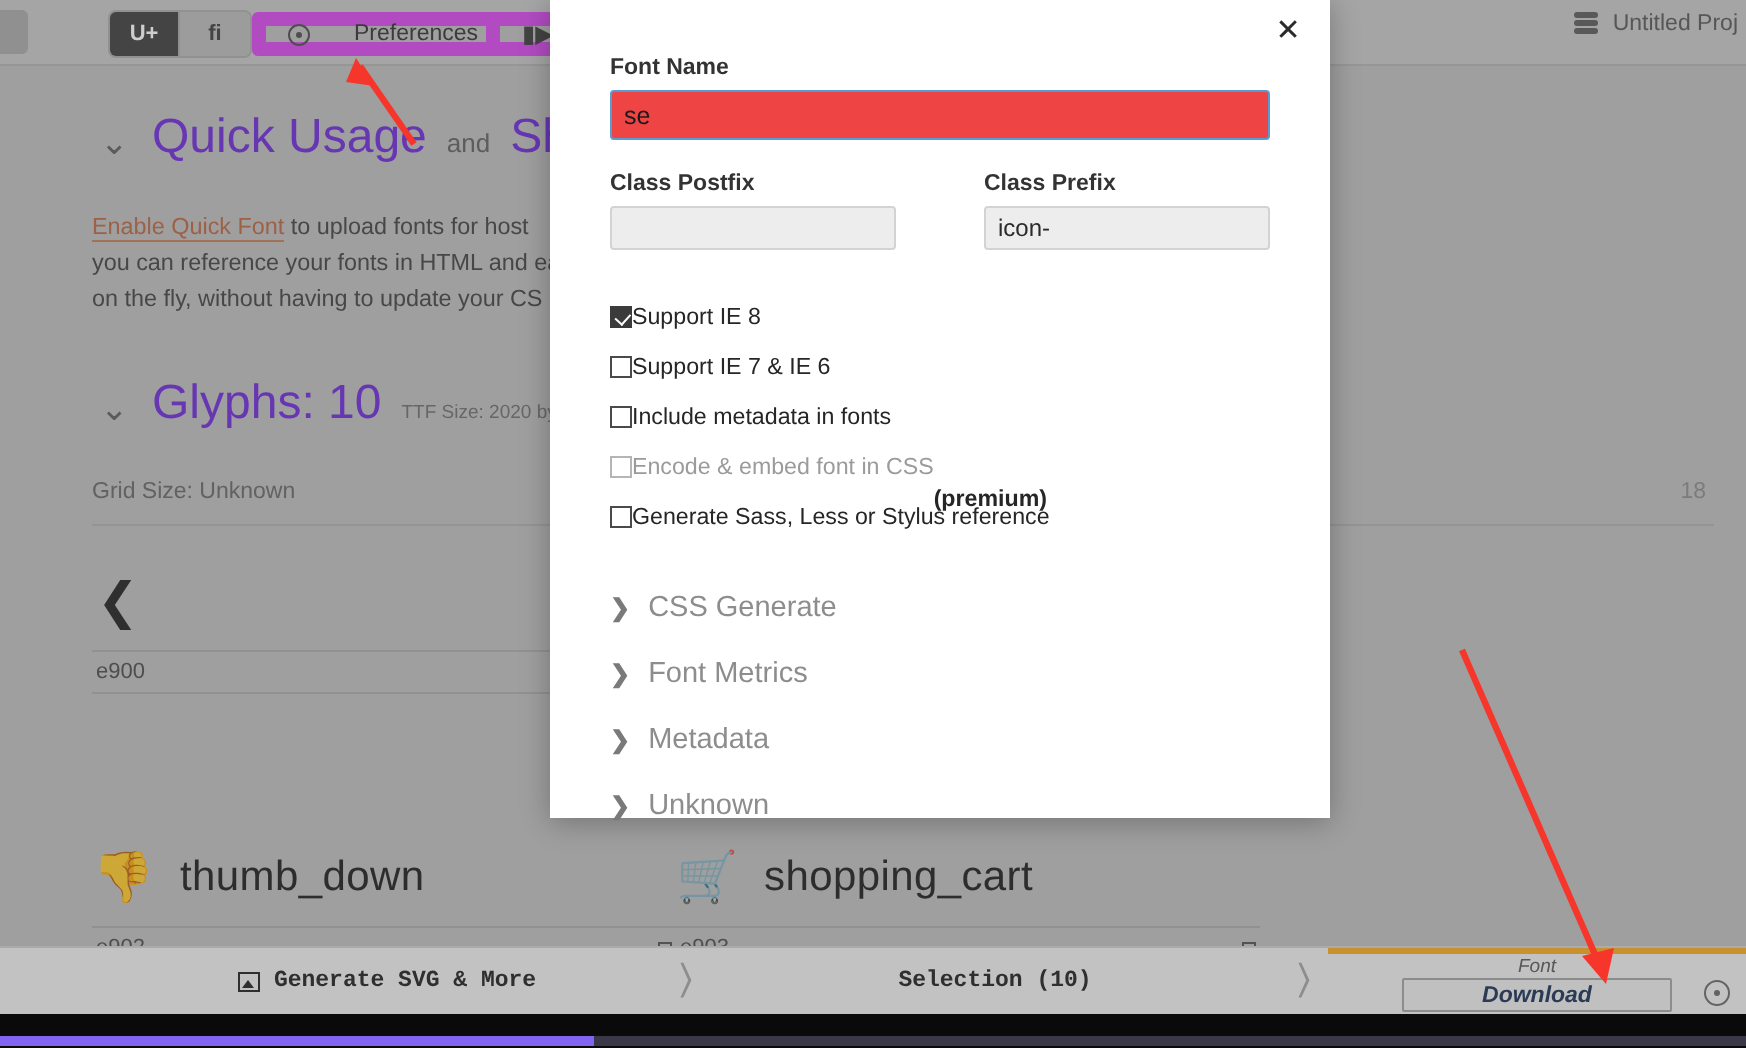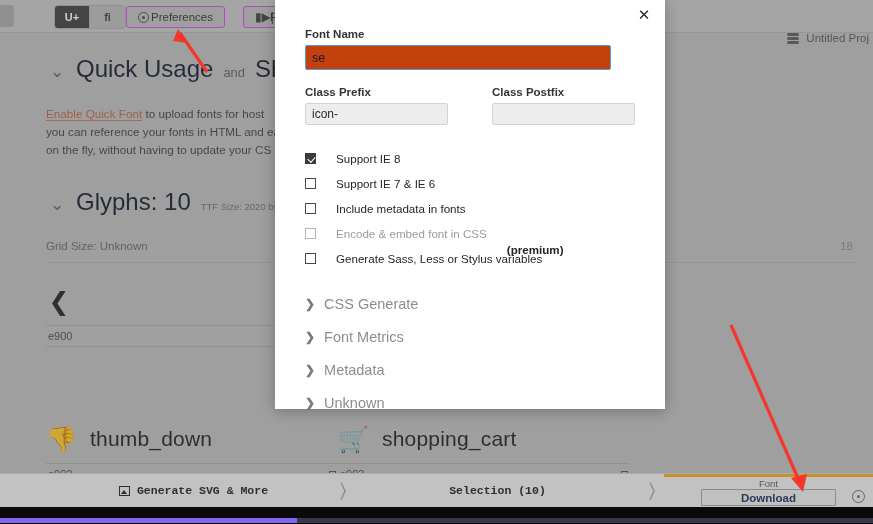--- a/index.html
+++ b/index.html
@@ -53,24 +53,24 @@
     font-size: 11px; font-weight: bold;
     background: #b9b9b9; color: #3b3b3b;
     border-right: 1px solid #a9a9a9;
   }
   .seg-item:last-child { border-right: none; }
   .seg-item.dark { background: #3b3b3b; color: #ffffff; }
 
   .tbbtn {
     position: absolute; top: 6px;
     height: 22px;
-    display: flex; align-items: center; gap: 2px;
+    display: flex; align-items: center; gap: 22px;
     padding: 0 11px;
     background: #bdbdbd;
-    border: 1px solid #d946ef;
+    border: 7px solid #d946ef;
     border-radius: 3px;
     font-size: 11.5px; color: #2e2e2e;
     white-space: nowrap;
   }
   .gear-ico {
     width: 11px; height: 11px; flex: 0 0 11px;
     border: 1.6px solid #4a4a4a;
     border-radius: 50%;
     position: relative;
   }
@@ -82,22 +82,22 @@
     background: #4a4a4a; border-radius: 50%;
   }
   .skip-ico {
     width: 13px; height: 11px;
     display: flex; align-items: center;
     font-size: 12px; color: #3a3a3a; line-height: 1;
   }
   .proj-right {
     position: absolute; right: 4px; top: 6px;
     height: 22px;
-    display: flex; align-items: flex-end; gap: 7px;
-    font-size: 11.5px; color: #555; margin-top: 16px;
+    display: flex; align-items: flex-start; gap: 7px;
+    font-size: 11.5px; color: #555;
   }
   .stack-ico {
     width: 12px; height: 11px; position: relative;
   }
   .stack-ico i {
     position: absolute; left: 0; width: 12px; height: 3px;
     background: #5a5a5a; border-radius: 1.5px; display: block;
   }
   .stack-ico i:nth-child(1) { top: 0; }
   .stack-ico i:nth-child(2) { top: 4px; }
@@ -115,21 +115,21 @@
     display: flex; align-items: baseline; gap: 10px;
     padding: 0 0 0 46px;
     color: #5c5c5c;
   }
   .chev-d {
     position: absolute; left: 50px;
     font-size: 17px; color: #5c5c5c;
     line-height: 1;
   }
   .sec-title {
-    font-size: 24px; font-weight: normal; color: #0f172a;
+    font-size: 24px; font-weight: normal; color: #6d28d9;
   }
   .sec-sub {
     font-size: 13px; color: #5f5f5f;
   }
   .sec-note {
     font-size: 9.5px; color: #6d6d6d;
   }
 
   .para {
     position: absolute;
@@ -200,24 +200,24 @@
     font-size: 15px; color: #2b2b2b;
     background: none; border: none; cursor: pointer;
     font-family: "Liberation Sans", sans-serif;
   }
   .m-body { padding: 28px 30px 0 30px; }
   .fld-label {
     font-size: 11.5px; font-weight: bold; color: #333;
     margin-bottom: 5px;
   }
   .inp-main {
-    width: 306px; height: 25px;
+    width: 330px; height: 25px;
     border: 1px solid #5b9bd5;
     border-radius: 2px;
-    background: #c2410c;
+    background: #ef4444;
     font-size: 12.5px; color: #1b1b1b;
     padding: 0 6px;
     font-family: "Liberation Sans", sans-serif;
     outline: none;
   }
   .row2 {
     display: flex; gap: 44px;
     margin-top: 16px;
   }
   .col { display: flex; flex-direction: column; }
@@ -227,21 +227,21 @@
     border-radius: 2px;
     background: #ededed;
     font-size: 12px; color: #2b2b2b;
     padding: 0 6px;
     font-family: "Liberation Sans", sans-serif;
     outline: none;
   }
   .checks { margin-top: 21px; }
   .ck-row {
     display: flex; align-items: center;
-    gap: 20px; height: 25px;
+    gap: 0; height: 25px;
     font-size: 11.6px; color: #262626;
   }
   .ck-row.dim { color: #9b9b9b; }
   .ck-row.dim b { color: #262626; font-weight: bold; margin-top: 32px; }
   .ck {
     width: 11px; height: 11px; flex: 0 0 11px;
     border: 1.3px solid #4a4a4a;
     background: #fff;
     display: inline-block;
     position: relative;
@@ -300,20 +300,21 @@
     width: 24px;
     display: flex; align-items: center; justify-content: center;
     font-size: 20px; color: #8d8d8d; font-weight: 300;
   }
   .bb-dl {
     flex: 1;
     position: relative;
     display: flex; flex-direction: column; align-items: center;
     border-top: 3px solid #c8902f;
     padding-top: 1px;
+    font-style: italic;
   }
   .dl-cap { font-size: 9.5px; color: #585858; line-height: 11px; }
   .dl-btn {
     width: 135px; height: 17px;
     border: 1px solid #8c8c8c;
     background: #c0c0c0;
     font-size: 11.5px; font-weight: bold; color: #2b3a55;
     display: flex; align-items: center; justify-content: center;
     font-family: "Liberation Sans", sans-serif;
     border-radius: 1px;
@@ -449,26 +450,26 @@
 
   <div class="modal">
     <button class="modal-close">✕</button>
 
     <div class="m-body">
       <div class="fld-label">Font Name</div>
       <input class="inp-main" value="se" style="">
 
       <div class="row2">
         <div class="col">
+          <div class="fld-label">Class Postfix</div>
+          <input class="inp-sub" value="" style="">
+        </div>
+        <div class="col">
           <div class="fld-label">Class Prefix</div>
           <input class="inp-sub" value="icon-" style="">
-        </div>
-        <div class="col">
-          <div class="fld-label">Class Postfix</div>
-          <input class="inp-sub" value="" style="">
         </div>
       </div>
 
       <div class="checks">
         <label class="ck-row">
           <span class="ck on"></span>
           <span>Support IE 8</span>
         </label>
         <label class="ck-row">
           <span class="ck"></span>
@@ -478,21 +479,21 @@
           <span class="ck"></span>
           <span>Include metadata in fonts</span>
         </label>
         <label class="ck-row dim">
           <span class="ck dimbox"></span>
           <span>Encode &amp; embed font in CSS</span>
           <b>(premium)</b>
         </label>
         <label class="ck-row">
           <span class="ck"></span>
-          <span>Generate Sass, Less or Stylus variables</span>
+          <span>Generate Sass, Less or Stylus reference</span>
         </label>
       </div>
 
       <div class="acc">
         <div class="acc-row">
           <span class="cr">❯</span>
           <span>CSS Generate</span>
         </div>
         <div class="acc-row">
           <span class="cr">❯</span>

